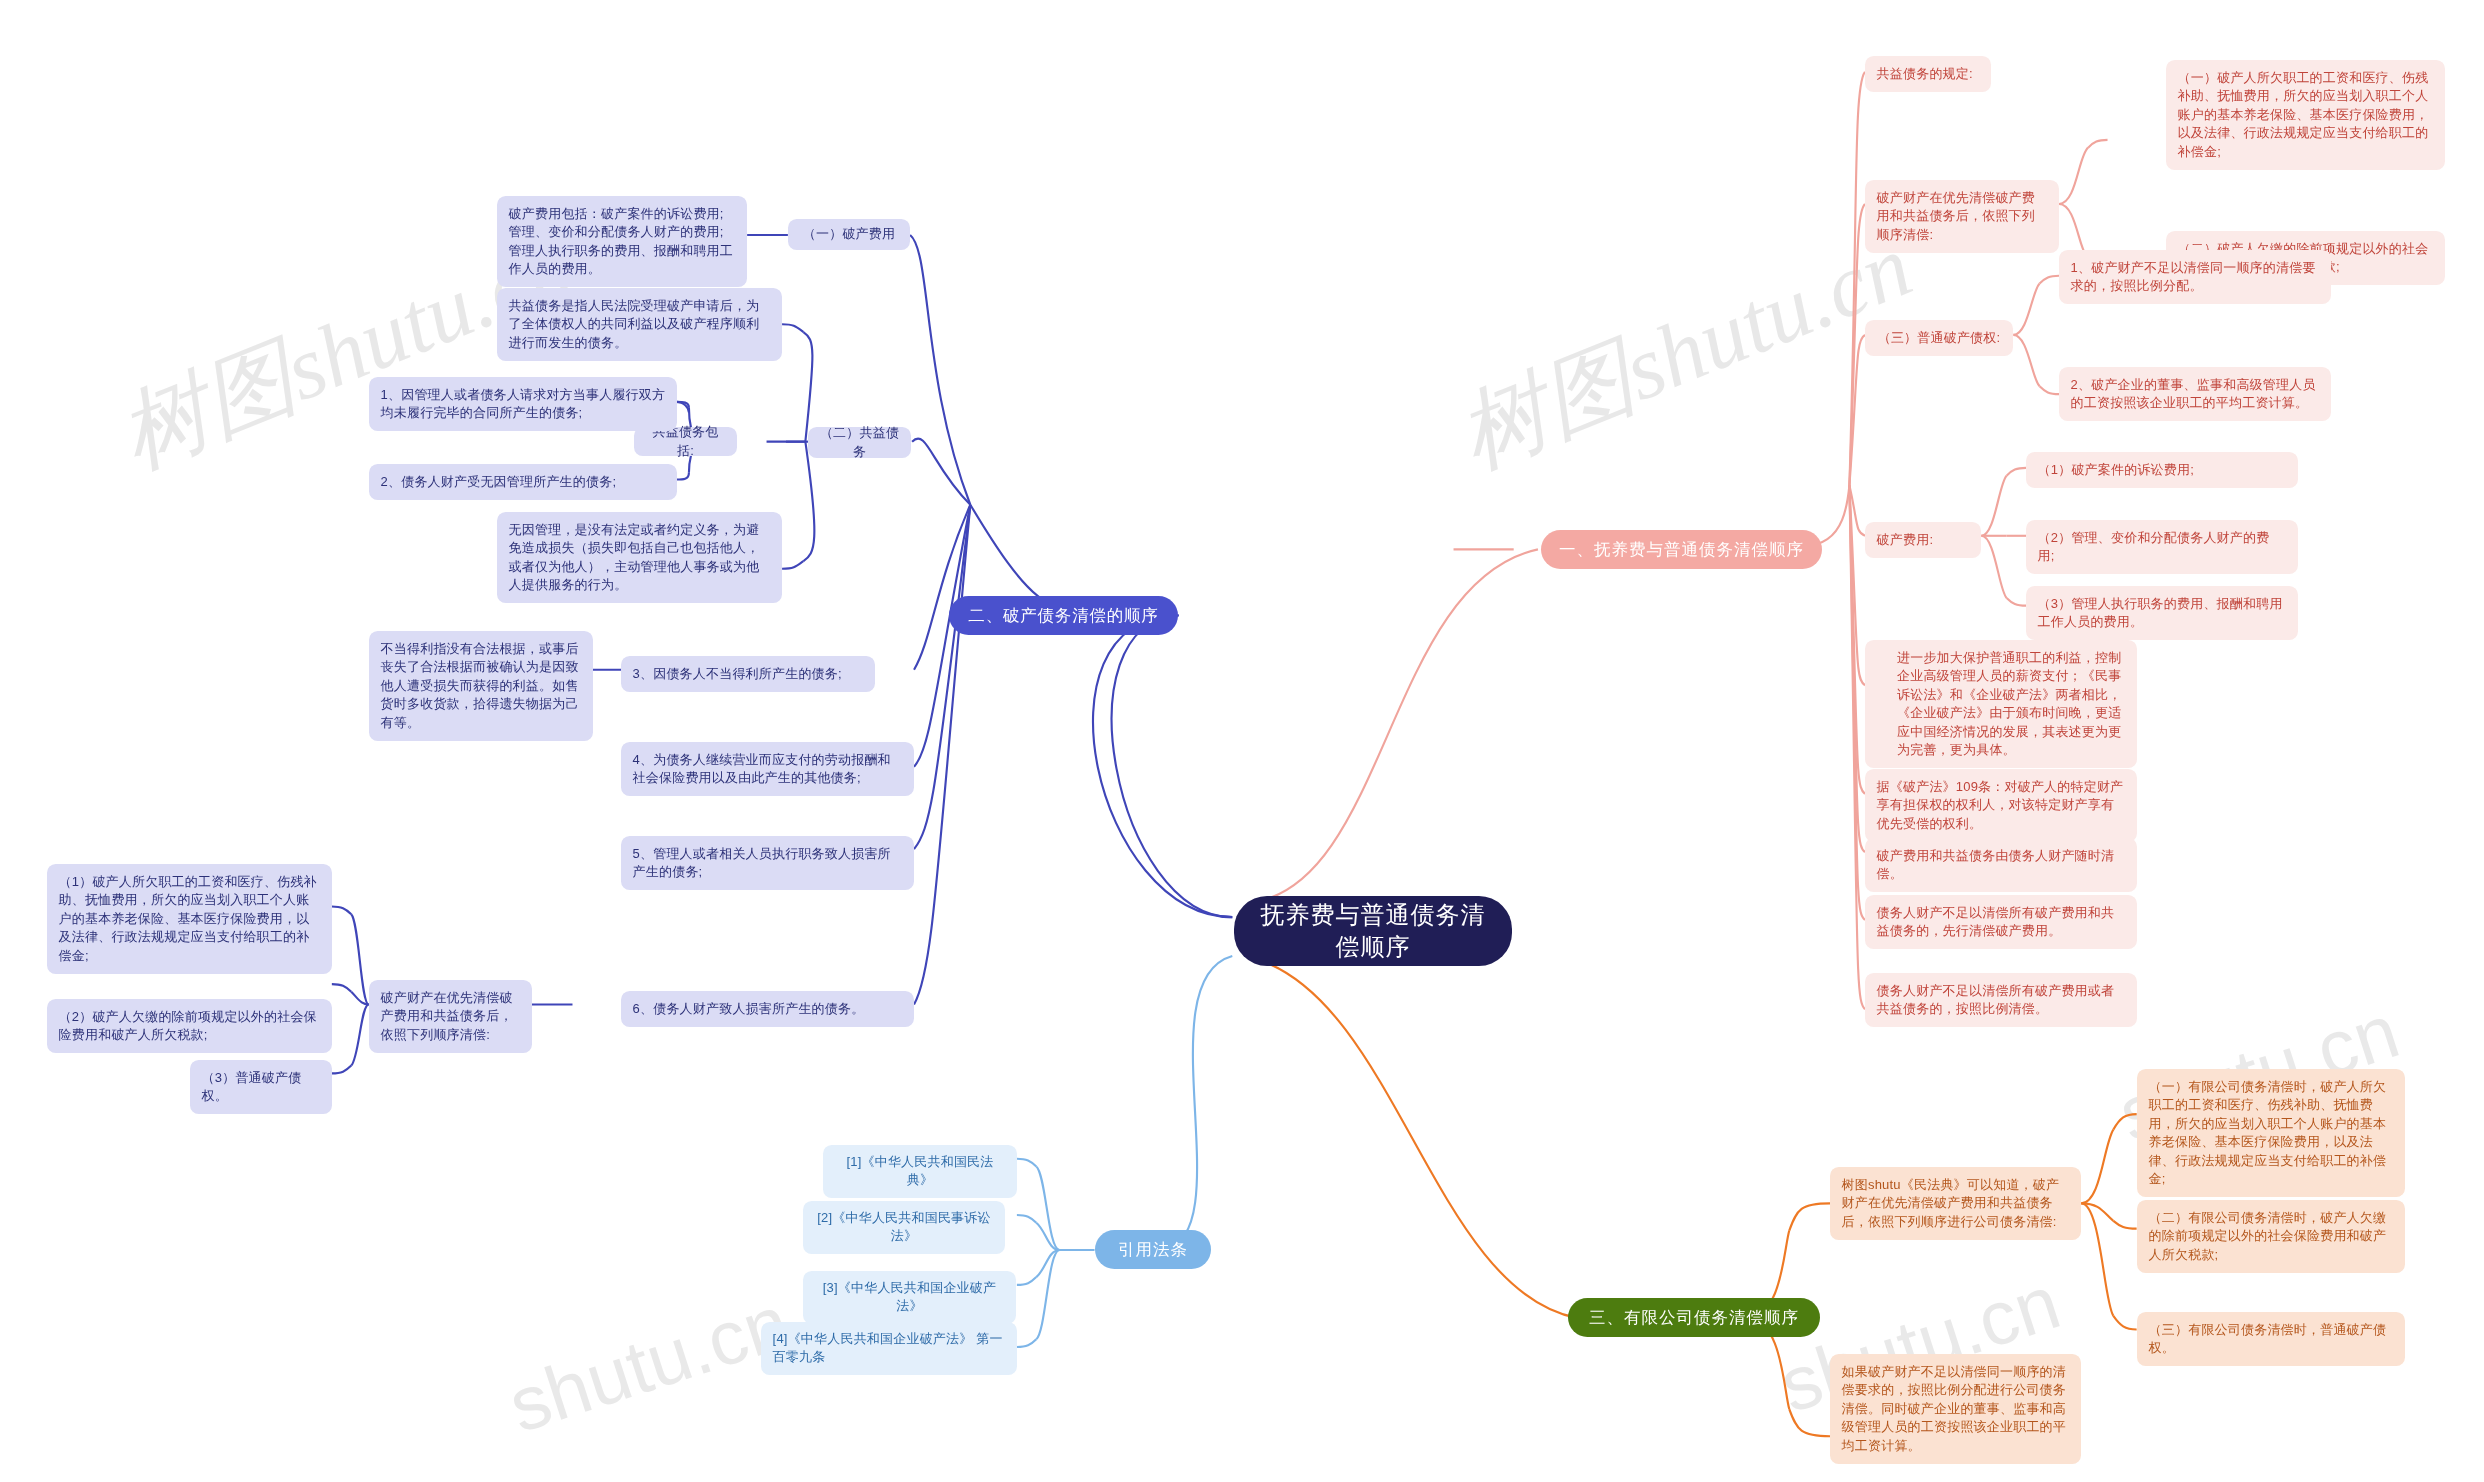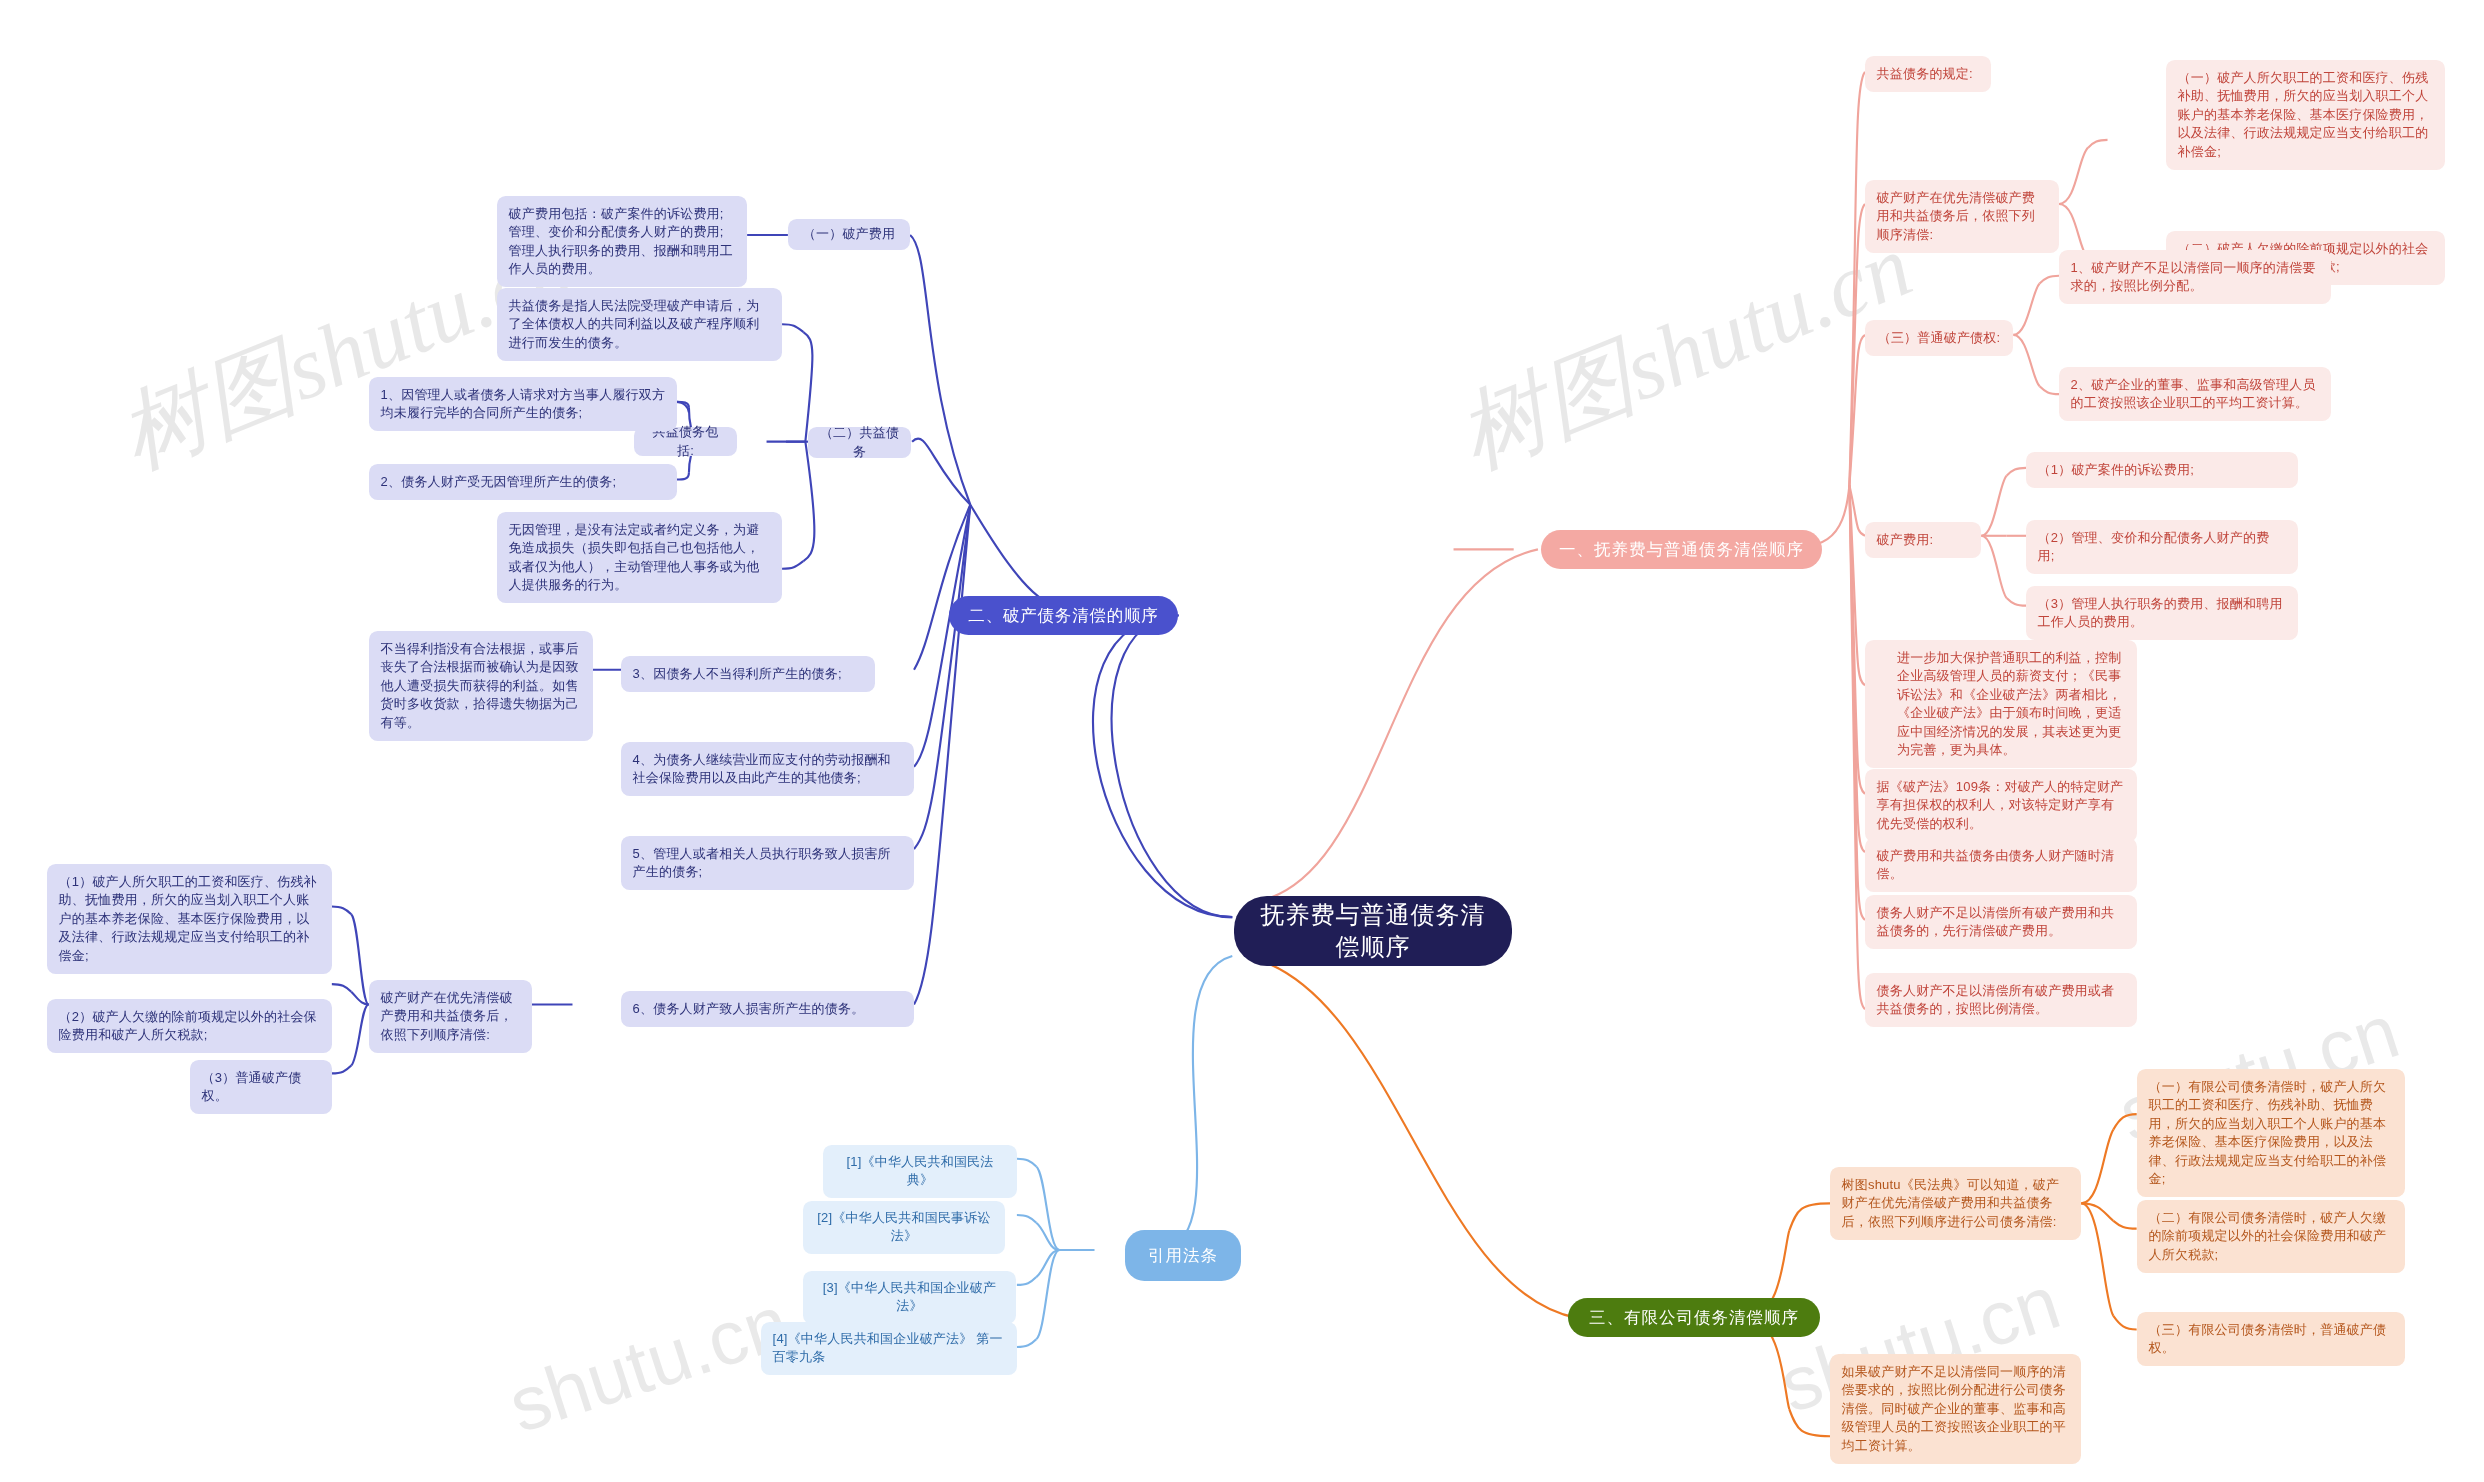--- a/index.html
+++ b/index.html
@@ -274,21 +274,21 @@
   <div class="node n-blue" style="left:369px; top:631px; width:224px;">不当得利指没有合法根据，或事后丧失了合法根据而被确认为是因致他人遭受损失而获得的利益。如售货时多收货款，拾得遗失物据为己有等。</div>
   <div class="node n-blue" style="left:621px; top:742px; width:293px;">4、为债务人继续营业而应支付的劳动报酬和社会保险费用以及由此产生的其他债务;</div>
   <div class="node n-blue" style="left:621px; top:836px; width:293px;">5、管理人或者相关人员执行职务致人损害所产生的债务;</div>
   <div class="node n-blue" style="left:621px; top:991px; width:293px;">6、债务人财产致人损害所产生的债务。</div>
 
   <div class="node n-blue" style="left:369px; top:980px; width:163px;">破产财产在优先清偿破产费用和共益债务后，依照下列顺序清偿:</div>
   <div class="node n-blue" style="left:47px; top:864px; width:285px;">（1）破产人所欠职工的工资和医疗、伤残补助、抚恤费用，所欠的应当划入职工个人账户的基本养老保险、基本医疗保险费用，以及法律、行政法规规定应当支付给职工的补偿金;</div>
   <div class="node n-blue" style="left:47px; top:999px; width:285px;">（2）破产人欠缴的除前项规定以外的社会保险费用和破产人所欠税款;</div>
   <div class="node n-blue" style="left:190px; top:1060px; width:142px; text-align:left;">（3）普通破产债权。</div>
 
-  <div class="node br-lblue" style="left:1125px; top:1230px; width:116px; height:51px;">引用法条</div>
+  <div class="node br-lblue" style="left:1095px; top:1230px; width:116px; height:39px;">引用法条</div>
   <div class="node n-lblue" style="left:823px; top:1145px; width:194px; text-align:center;">[1]《中华人民共和国民法典》</div>
   <div class="node n-lblue" style="left:803px; top:1201px; width:202px; text-align:center;">[2]《中华人民共和国民事诉讼法》</div>
   <div class="node n-lblue" style="left:803px; top:1271px; width:213px; text-align:center;">[3]《中华人民共和国企业破产法》</div>
   <div class="node n-lblue" style="left:761px; top:1322px; width:256px;">[4]《中华人民共和国企业破产法》 第一百零九条</div>
 
   <div class="node br-pink" style="left:1541px; top:530px; width:281px; height:39px;">一、抚养费与普通债务清偿顺序</div>
 
   <div class="node n-pink" style="left:1865px; top:56px; width:126px;">共益债务的规定:</div>
 
   <div class="node n-pink" style="left:1865px; top:180px; width:194px;">破产财产在优先清偿破产费用和共益债务后，依照下列顺序清偿:</div>

